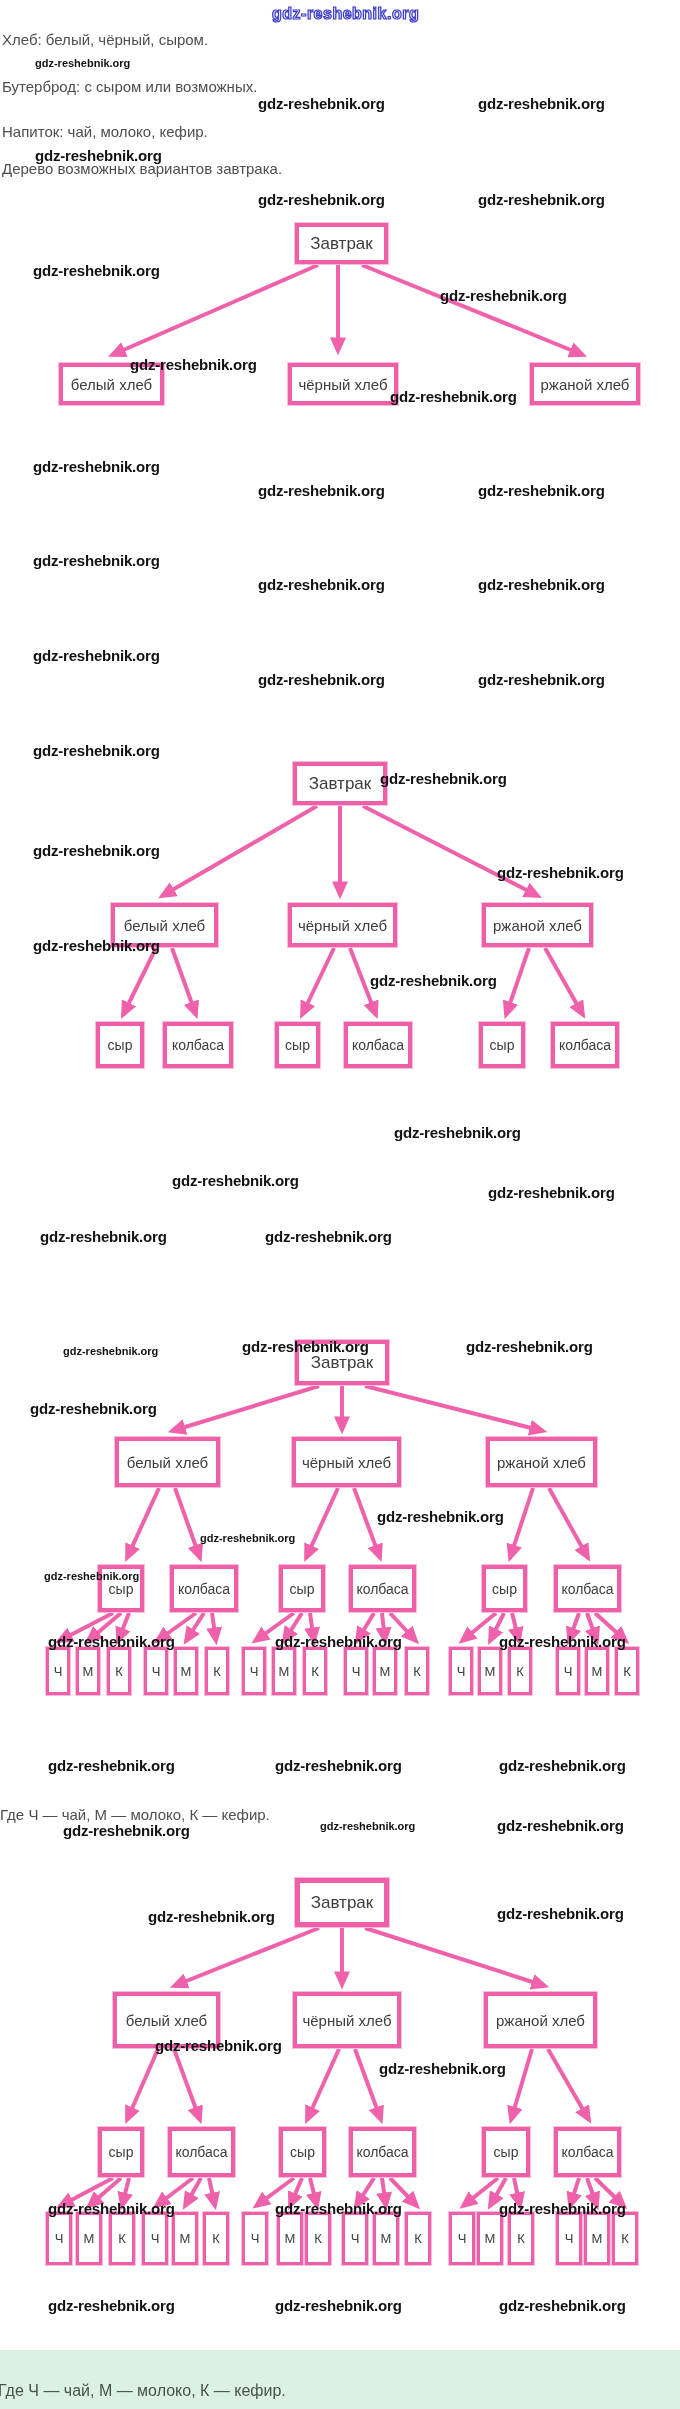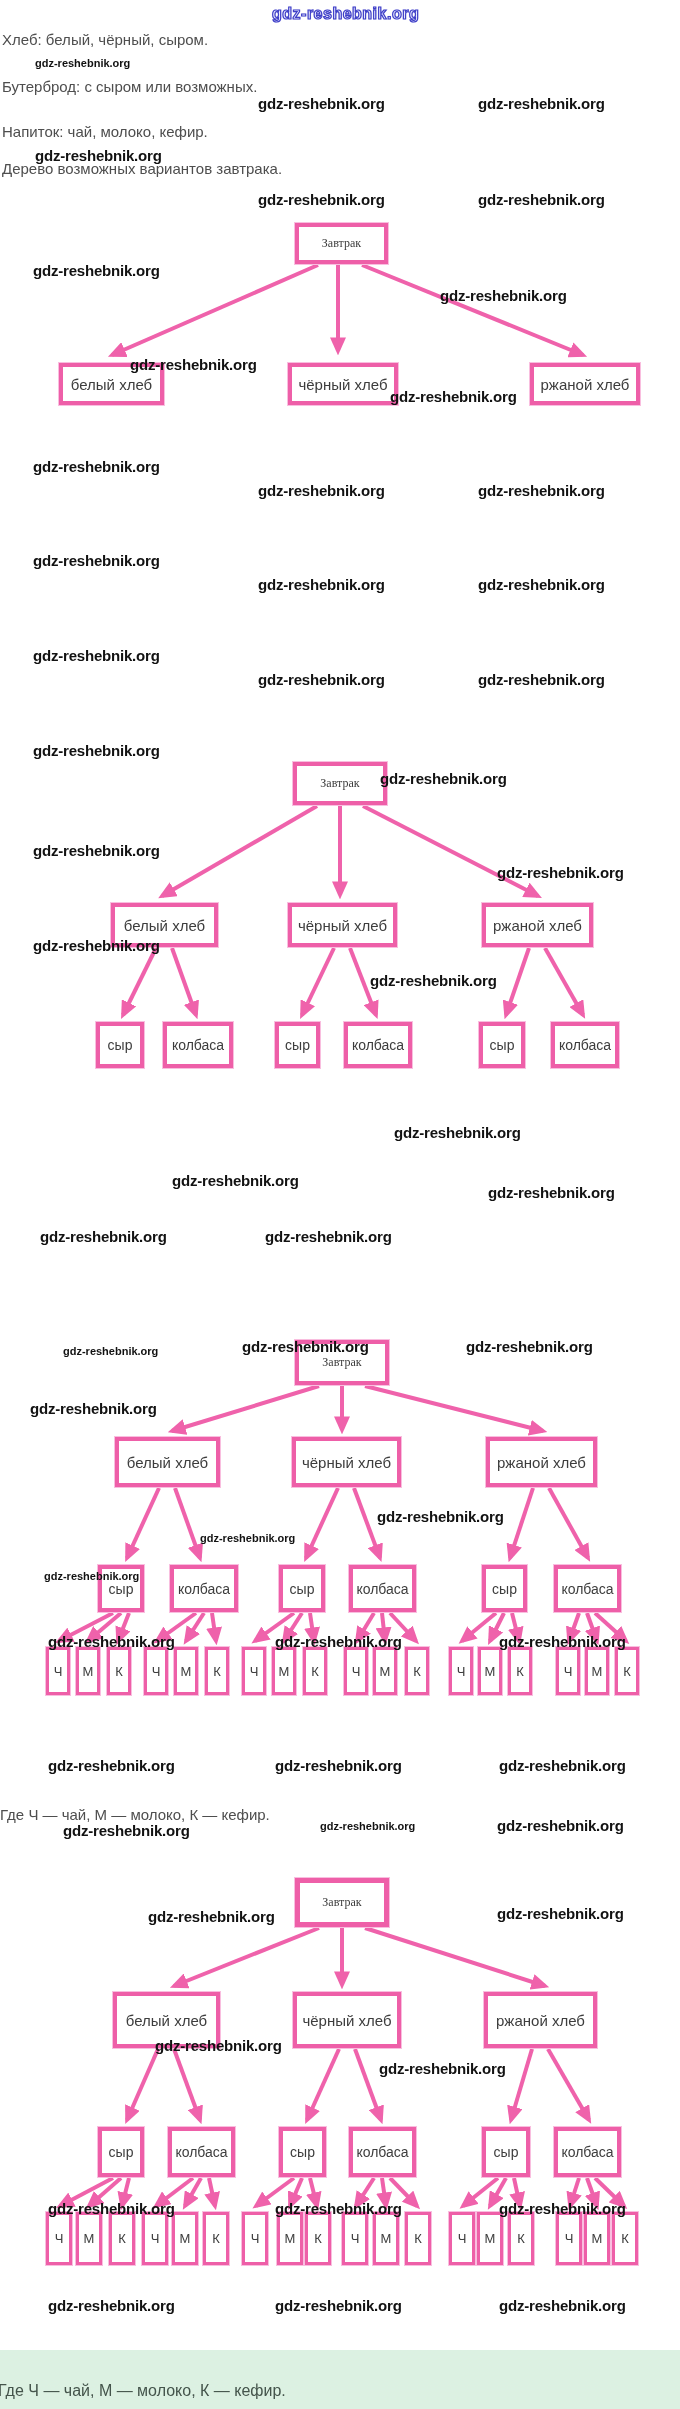--- a/index.html
+++ b/index.html
@@ -10,21 +10,21 @@
       letter-spacing:-0.2px;z-index:5;}
   .wm-sm{position:absolute;color:#121212;font-size:11px;font-weight:600;white-space:nowrap;z-index:5;}
   .wm-blue{position:absolute;font-size:16px;font-weight:700;white-space:nowrap;z-index:5;
       color:#eef0ff;-webkit-text-stroke:1.2px #4040c8;text-shadow:0 0 1px #4040c8;letter-spacing:0.5px;}
   
   .hdr{position:absolute;color:#4e4e4e;font-size:15px;white-space:nowrap;z-index:4;}
   
   .node{position:absolute;box-sizing:border-box;background:#fff;border:4px solid #ee5fa8;
         outline:1px solid #f9bedf;display:flex;align-items:center;justify-content:center;
         color:#3d3d3d;z-index:3;white-space:nowrap;}
-  .n-root{font-size:12px;font-family:Liberation Serif, serif;}
+  .n-root{font-size:17px;}
   .n-l1{font-size:15px;}
   .n-l2{font-size:14px;}
   .n-l3{font-size:13px;border-width:3px;}
   .thick{border-width:5px;}
   
   #arrows{position:absolute;left:0;top:0;z-index:2;}
   #arrows line{stroke:#ef62ab;stroke-width:4;}
   
   .green-band{position:absolute;left:0;top:2350px;width:680px;height:59px;background:#dcf1e2;z-index:1;}
   .footer-text{position:absolute;left:-2px;top:2382px;color:#44544b;font-size:16px;white-space:nowrap;z-index:4;}

